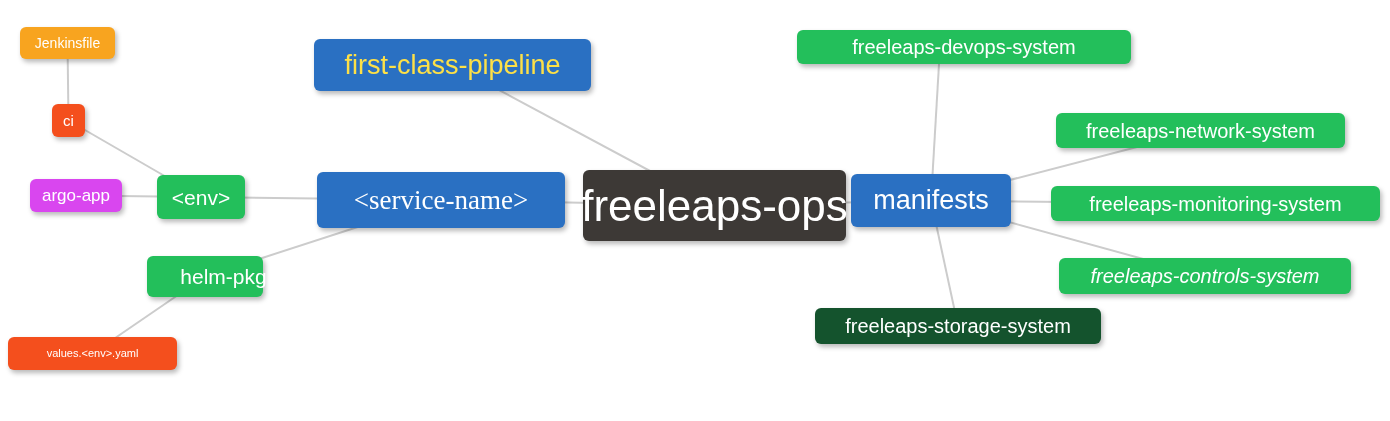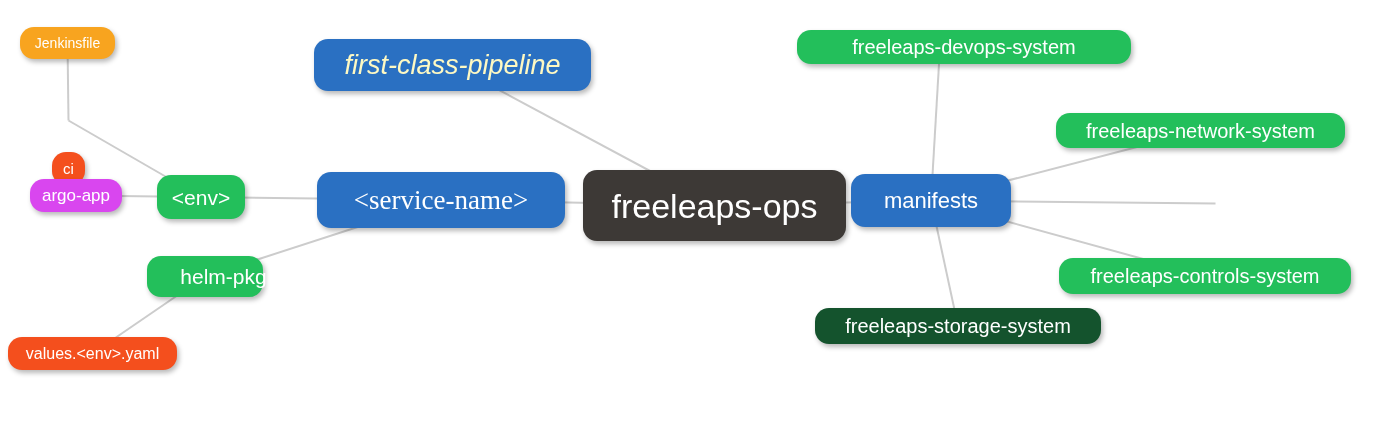--- a/index.html
+++ b/index.html
@@ -22,21 +22,21 @@
     width: 1390px;
     height: 421px;
   }
   .node {
     position: absolute;
     box-sizing: border-box;
     display: flex;
     align-items: center;
     justify-content: center;
     color: #ffffff;
-    border-radius: 14px;
+    border-radius: 6px;
     white-space: nowrap;
     box-shadow: 2px 3px 5px rgba(0,0,0,0.28);
     cursor: pointer;
     line-height: 1;
     user-select: none;
   }
 </style>
 </head>
 <body>
 
@@ -50,27 +50,28 @@
       <line x1="92.5" y1="353.5" x2="205" y2="276.5" stroke="#cccccc" stroke-width="2"></line>
       <line x1="452.5" y1="65" x2="714.5" y2="205.5" stroke="#cccccc" stroke-width="2"></line>
       <line x1="441" y1="200" x2="714.5" y2="205.5" stroke="#cccccc" stroke-width="2"></line>
       <line x1="714.5" y1="205.5" x2="931" y2="200.5" stroke="#cccccc" stroke-width="2"></line>
       <line x1="931" y1="200.5" x2="940" y2="47" stroke="#cccccc" stroke-width="2"></line>
       <line x1="931" y1="200.5" x2="1200.5" y2="130.5" stroke="#cccccc" stroke-width="2"></line>
       <line x1="931" y1="200.5" x2="1215.5" y2="203.5" stroke="#cccccc" stroke-width="2"></line>
       <line x1="931" y1="200.5" x2="1205" y2="276" stroke="#cccccc" stroke-width="2"></line>
       <line x1="931" y1="200.5" x2="958" y2="326" stroke="#cccccc" stroke-width="2"></line>
     </svg>
-<div class="node" style="left: 583px; top: 170px; width: 263px; height: 71px; font-size: 34px; background: rgb(61, 57, 54); color: rgb(255, 255, 255);">freeleaps-ops</div>
-    <div class="node" style="left: 314px; top: 39px; width: 277px; height: 52px; font-size: 27px; background: rgb(42, 112, 194); color: #fef9c3; font-style: italic;">first-class-pipeline</div>
+<div class="node" style="left: 583px; top: 170px; width: 263px; height: 71px; font-size: 44px; background: rgb(61, 57, 54); color: rgb(255, 255, 255);">freeleaps-ops</div>
+    <div class="node" style="left: 314px; top: 39px; width: 277px; height: 52px; font-size: 27px; background: rgb(42, 112, 194); color: #fde047;">first-class-pipeline</div>
     <div class="node" style="left: 317px; top: 172px; width: 248px; height: 56px; font-size: 27px; background: rgb(42, 112, 194); color: rgb(255, 255, 255); font-family: Liberation Serif, serif;">&lt;service-name&gt;</div>
-    <div class="node" style="left: 851px; top: 174px; width: 160px; height: 53px; font-size: 22px; background: rgb(42, 112, 194); color: rgb(255, 255, 255);">manifests</div>
+    <div class="node" style="left: 851px; top: 174px; width: 160px; height: 53px; font-size: 27px; background: rgb(42, 112, 194); color: rgb(255, 255, 255);">manifests</div>
     <div class="node" style="left: 157px; top: 175px; width: 88px; height: 44px; font-size: 21px; background: rgb(35, 191, 91); color: rgb(255, 255, 255);">&lt;env&gt;</div>
     <div class="node" style="left: 147px; top: 256px; width: 116px; height: 41px; font-size: 21px; background: rgb(35, 191, 91); color: rgb(255, 255, 255); padding-left: 37px;">helm-pkg</div>
     <div class="node" style="left: 20px; top: 27px; width: 95px; height: 32px; font-size: 14px; background: rgb(248, 164, 31); color: rgb(255, 255, 255);">Jenkinsfile</div>
-    <div class="node" style="left: 52px; top: 104px; width: 33px; height: 33px; font-size: 15px; background: rgb(244, 79, 29); color: rgb(255, 255, 255); margin-top: 48px;">ci</div>
+    <div class="node" style="left: 52px; top: 104px; width: 33px; height: 33px; font-size: 15px; background: rgb(244, 79, 29); color: rgb(255, 255, 255);">ci</div>
     <div class="node" style="left: 30px; top: 179px; width: 92px; height: 33px; font-size: 17px; background: #d946ef; color: rgb(255, 255, 255);">argo-app</div>
-    <div class="node" style="left: 8px; top: 337px; width: 169px; height: 33px; font-size: 16px; background: rgb(244, 79, 29); color: rgb(255, 255, 255);">values.&lt;env&gt;.yaml</div>
+    <div class="node" style="left: 8px; top: 337px; width: 169px; height: 33px; font-size: 11px; background: rgb(244, 79, 29); color: rgb(255, 255, 255);">values.&lt;env&gt;.yaml</div>
     <div class="node" style="left: 797px; top: 30px; width: 334px; height: 34px; font-size: 20px; background: rgb(35, 191, 91); color: rgb(255, 255, 255);">freeleaps-devops-system</div>
     <div class="node" style="left: 1056px; top: 113px; width: 289px; height: 35px; font-size: 20px; background: rgb(35, 191, 91); color: rgb(255, 255, 255);">freeleaps-network-system</div>
-    <div class="node" style="left: 1059px; top: 258px; width: 292px; height: 36px; font-size: 20px; background: rgb(35, 191, 91); color: rgb(255, 255, 255);">freeleaps-controls-system</div>
+    <div class="node" style="left: 1051px; top: 186px; width: 329px; height: 35px; font-size: 20px; background: rgb(35, 191, 91); color: rgb(255, 255, 255);">freeleaps-monitoring-system</div>
+    <div class="node" style="left: 1059px; top: 258px; width: 292px; height: 36px; font-size: 20px; background: rgb(35, 191, 91); color: rgb(255, 255, 255); font-style: italic;">freeleaps-controls-system</div>
     <div class="node" style="left: 815px; top: 308px; width: 286px; height: 36px; font-size: 20px; background: #14532d; color: rgb(255, 255, 255);">freeleaps-storage-system</div>
   </div>
 
 </body></html>

